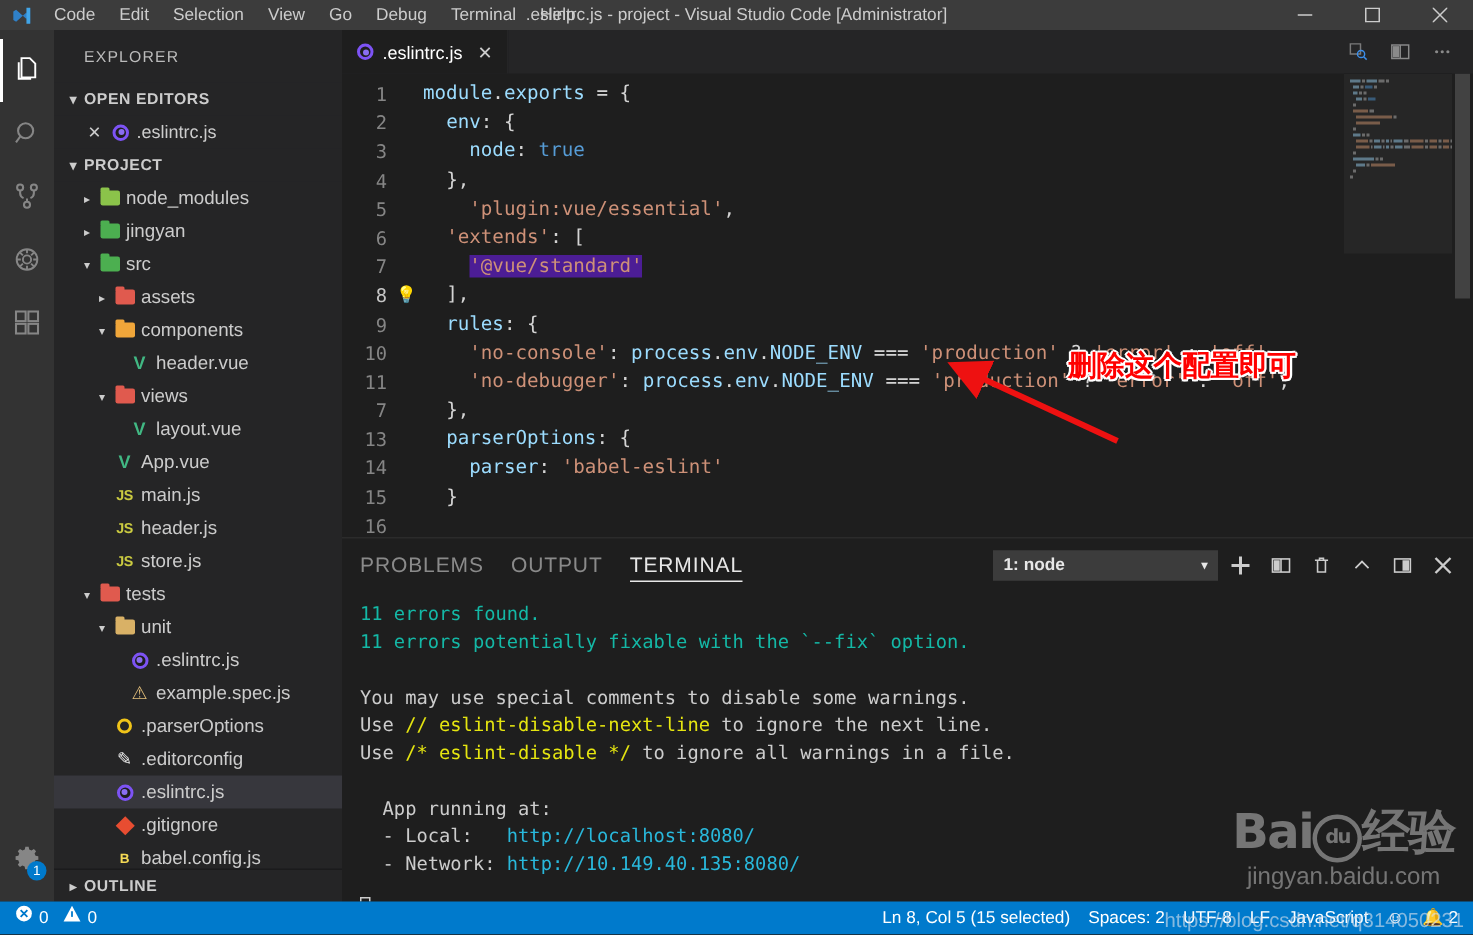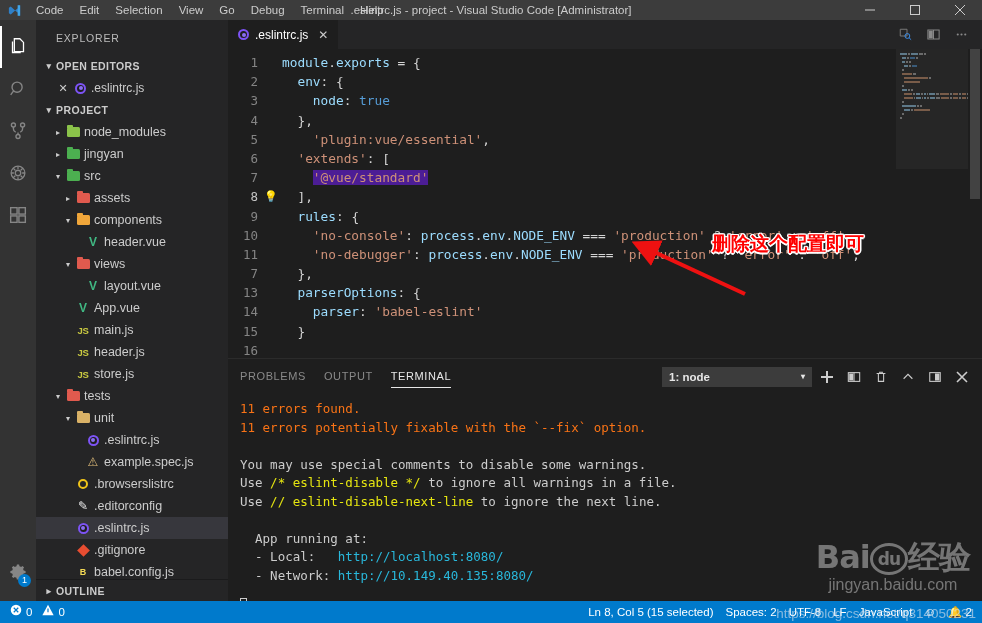--- a/index.html
+++ b/index.html
@@ -132,39 +132,39 @@
   .mm-line { height: 3px; margin-bottom: 1px; display: flex; gap: 1px; padding-left: 4px; }
   .mm-blk { height: 2px; border-radius: 0; }
   .mm-slider { position: absolute; right: 0; top: 0; width: 72px; height: 120px; background: rgba(121,121,121,0.10); }
   .editor-scrollbar { width: 14px; flex: none; background: transparent; position: relative; }
   .editor-scrollbar .thumb { position:absolute; top: 0; left: 2px; width: 10px; height: 150px; background: #424242; }
 
   
   .panel { height: 243px; flex: none; background: #1e1e1e; display: flex; flex-direction: column; border-top: 1px solid #2b2b2b; }
   .panel-head { height: 35px; display: flex; align-items: center; flex: none; padding-left: 12px; }
   .ptab {
-    font-size: 11px; letter-spacing: .6px; color: #8a8a8a; text-transform: uppercase;
+    font-size: 14px; letter-spacing: .6px; color: #8a8a8a; text-transform: uppercase;
     margin-right: 18px; height: 35px; line-height: 35px; position: relative;
   }
   .ptab.active { color: #e7e7e7; }
   .ptab.active:after { content:""; position:absolute; left:0; right:0; bottom:6px; height:1px; background:#e7e7e7; }
   .panel-actions { margin-left: auto; display: flex; align-items: center; gap: 3px; padding-right: 8px; }
   .term-select {
     background: #3c3c3c; border: 1px solid #3c3c3c; color: #e7e7e7; font-size: 11.5px;
     height: 20px; width: 150px; display: flex; align-items: center; padding: 0 6px;
     font-weight: bold; position: relative;
   }
   .term-select .caret { margin-left: auto; font-size: 8px; }
   .pact { width: 24px; height: 24px; display: flex; align-items: center; justify-content: center; color: #cccccc; }
   .term-body { flex: 1; padding: 6px 0 0 12px; overflow: hidden; }
   .tline {
     font-family: "DejaVu Sans Mono", monospace; font-size: 12.5px; line-height: 18.5px;
     color: #cccccc; white-space: pre;
   }
-  .t-red { color: #f97316; }
+  .t-red { color: #14b8a6; }
   .t-yel { color: #e5e510; }
   .t-cyan { color: #29b8db; }
   .cursor-blk { display:inline-block; width: 7px; height: 14px; border:1px solid #cccccc; vertical-align: -2px;}
 
   
   .statusbar {
     height: 22px; background: #007acc; flex: none; display: flex; align-items: center;
     color: #ffffff; font-size: 11.5px; padding: 0 4px;
   }
   .sb-item { padding: 0 6px; height: 22px; display: flex; align-items: center; gap: 4px; line-height: 22px; }
@@ -428,21 +428,21 @@
             <span class="ficon">
               <span style="color:#e5c07b;font-size:12px;">⚠</span>
             </span>
             <span class="lbl">example.spec.js</span>
           </div>
           <div class="row" style="padding-left: 26px;">
             <span class="tw"></span>
             <span class="ficon">
               <span style="display:inline-block;width:10px;height:10px;border:2.5px solid #f0c419;border-radius:50%;"></span>
             </span>
-            <span class="lbl">.browserslistrc</span>
+            <span class="lbl">.parserOptions</span>
           </div>
           <div class="row" style="padding-left: 26px;">
             <span class="tw"></span>
             <span class="ficon">
               <span style="color:#eeeeee;font-size:12px;">✎</span>
             </span>
             <span class="lbl">.editorconfig</span>
           </div>
           <div class="row selected" style="padding-left: 26px;">
             <span class="tw"></span>
@@ -707,22 +707,22 @@
                   <path d="M1 1 L11 11 M11 1 L1 11" stroke="#cccccc" stroke-width="1.6"></path>
                 </svg>
             </div>
           </div>
         </div>
         <div class="term-body" id="term-body">
             <div class="tline"><span class="t-red">11 errors found.</span></div>
             <div class="tline"><span class="t-red">11 errors potentially fixable with the `--fix` option.</span></div>
             <div class="tline"><span>&nbsp;</span></div>
             <div class="tline"><span>You may use special comments to disable some warnings.</span></div>
+            <div class="tline"><span>Use </span><span class="t-yel">// eslint-disable-next-line</span><span> to ignore the next line.</span></div>
             <div class="tline"><span>Use </span><span class="t-yel">/* eslint-disable */</span><span> to ignore all warnings in a file.</span></div>
-            <div class="tline"><span>Use </span><span class="t-yel">// eslint-disable-next-line</span><span> to ignore the next line.</span></div>
             <div class="tline"><span>&nbsp;</span></div>
             <div class="tline"><span>  App running at:</span></div>
             <div class="tline"><span>  - Local:   </span><span class="t-cyan">http://localhost:8080/</span></div>
             <div class="tline"><span>  - Network: </span><span class="t-cyan">http://10.149.40.135:8080/</span></div>
             <div class="tline" style="margin-top: 12px;"><span class="cursor-blk"></span></div>
           </div>
       </div>
 
     </div>
   </div>
@@ -750,19 +750,19 @@
       <div class="sb-item">UTF-8</div>
       <div class="sb-item">LF</div>
       <div class="sb-item">JavaScript</div>
       <div class="sb-item">☺</div>
       <div class="sb-item">🔔 2</div>
     </div>
   </div>
 
   <div class="watermark">
     <div class="wm-logo">
-      <span>Bai</span><span style="display:inline-block;border:3px solid rgba(190,190,190,.55);border-radius:50%;padding:0 5px;font-size:17px;line-height:26px;vertical-align:3px;"><span>du</span></span><span>经验</span>
+      <span>Bai</span><span style="display:inline-block;border:3px solid rgba(190,190,190,.55);border-radius:50%;padding:0 5px;font-size:13px;line-height:26px;vertical-align:3px;"><span>du</span></span><span>经验</span>
     </div>
     <div class="wm-sub">jingyan.baidu.com</div>
   </div>
   <div class="urlmark">https://blog.csdn.net/q314050231</div>
 
 </div>
 
 </body></html>

